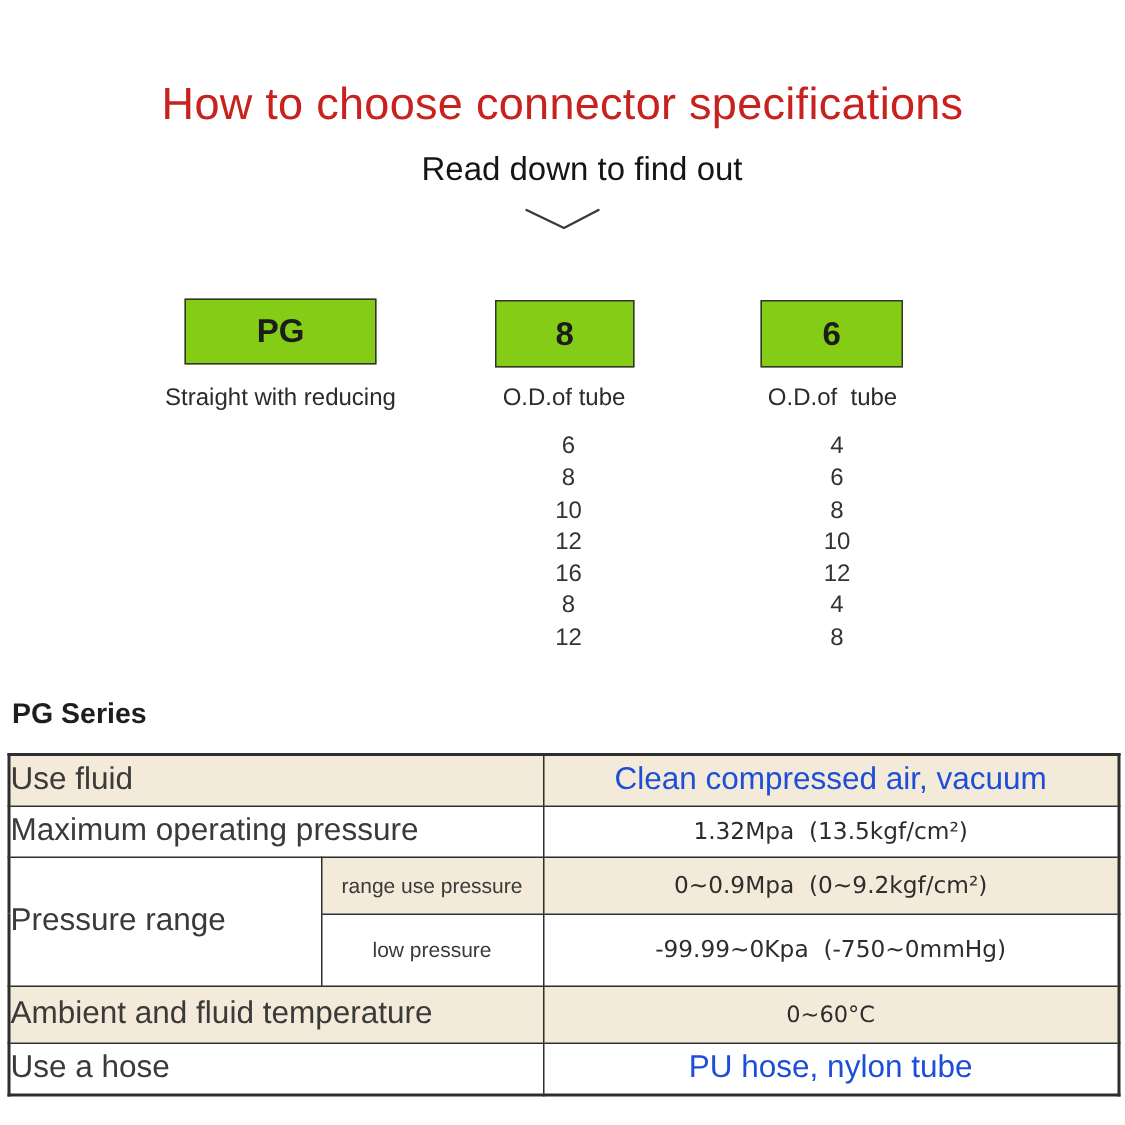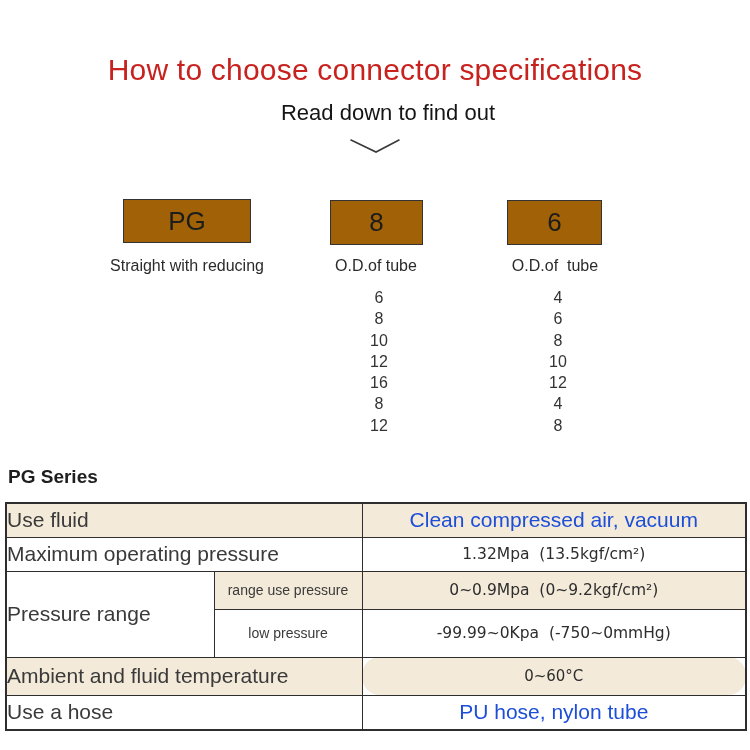--- a/index.html
+++ b/index.html
@@ -34,26 +34,26 @@
   }
   .chevron {
     position: absolute;
     top: 137px;
     left: 50%;
     transform: translateX(-50%);
   }
   .code-box {
     position: absolute;
     border: 1.5px solid #333333;
-    background: #a16207;
+    background: #84cc16;
     display: flex;
     align-items: center;
     justify-content: center;
-    font-size: 26px;
-    font-weight: 400;
+    font-size: 22px;
+    font-weight: 700;
     color: #1c1c1c;
     box-sizing: border-box;
   }
   .box-pg { left: 123px; top: 199px; width: 128px; height: 44px; }
   .box-8  { left: 330px; top: 200px; width: 93px;  height: 45px; }
   .box-6  { left: 507px; top: 200px; width: 95px;  height: 45px; }
   .box-label {
     position: absolute;
     top: 257px;
     transform: translateX(-50%);
@@ -111,21 +111,21 @@
     margin-top: 25px;
   }
   td.sub {
     font-size: 14px;
     color: #3a3a3a;
     text-align: center;
   }
   td.val { text-align: center; white-space: pre; }
   .val-lg { font-size: 21px; color: #1d4ed8; }
   .val-md { font-family: "DejaVu Sans", sans-serif; font-size: 15.5px; color: #2d2d2d; }
-  .val-sm { font-family: "DejaVu Sans", sans-serif; font-size: 15px; color: #2d2d2d; border-radius: 18px; }
+  .val-sm { font-family: "DejaVu Sans", sans-serif; font-size: 15px; color: #2d2d2d; }
   .shade { background: #f3ead9; }
 </style>
 </head>
 <body>
 
 <div class="stage">
 
   <div class="page-title">How to choose connector specifications</div>
   <div class="page-subtitle">Read down to find out</div>
 

